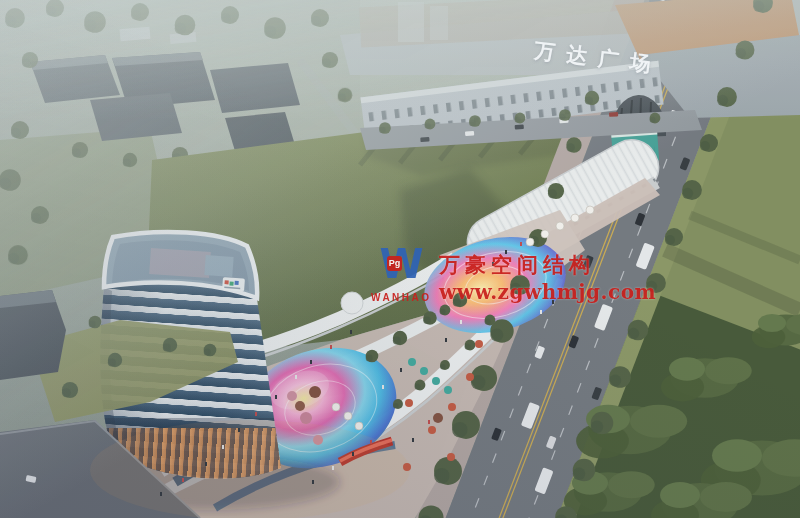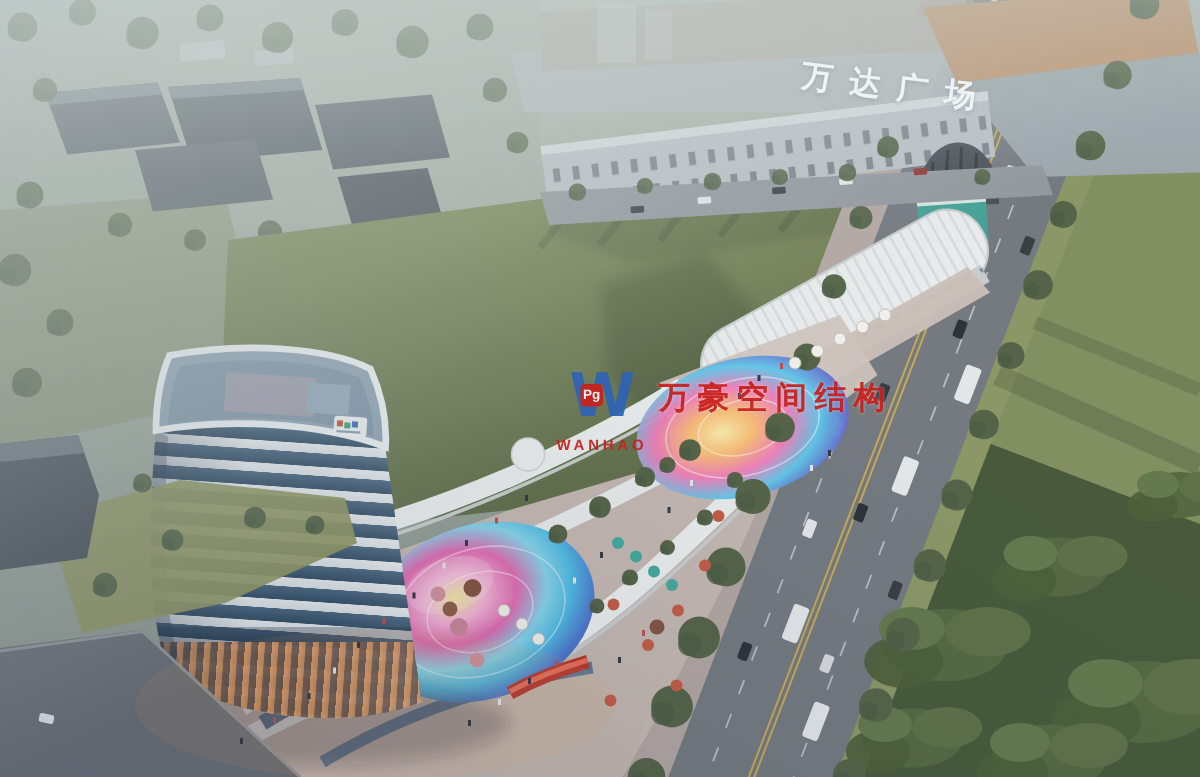--- a/index.html
+++ b/index.html
@@ -481,15 +481,16 @@
   <div class="mall-sign">万达广场</div>
 
   <div class="watermark">
     <div class="wm-logo">
       <div class="wm-w">W</div>
       <div class="wm-badge">Pg</div>
       <div class="wm-name">WANHAO</div>
     </div>
     <div class="wm-text">
       <div class="wm-l1">万豪空间结构</div>
+      <div class="wm-l2">www.zgwhmjg.com</div>
     </div>
   </div>
 </div>
 
 </body></html>

